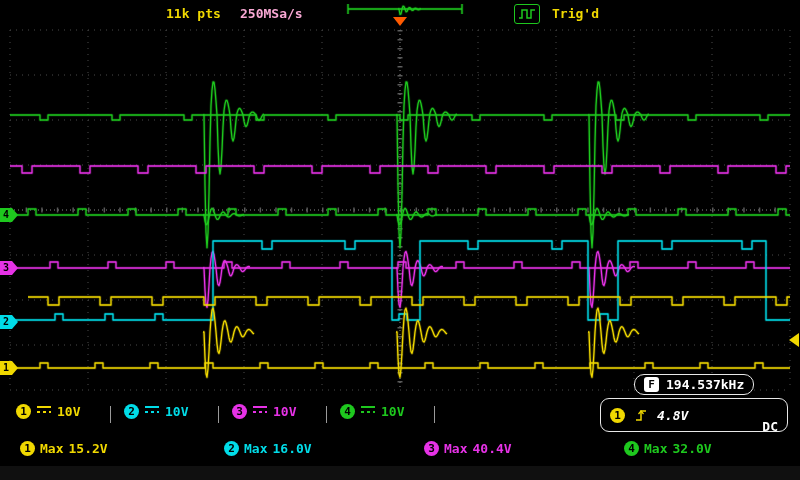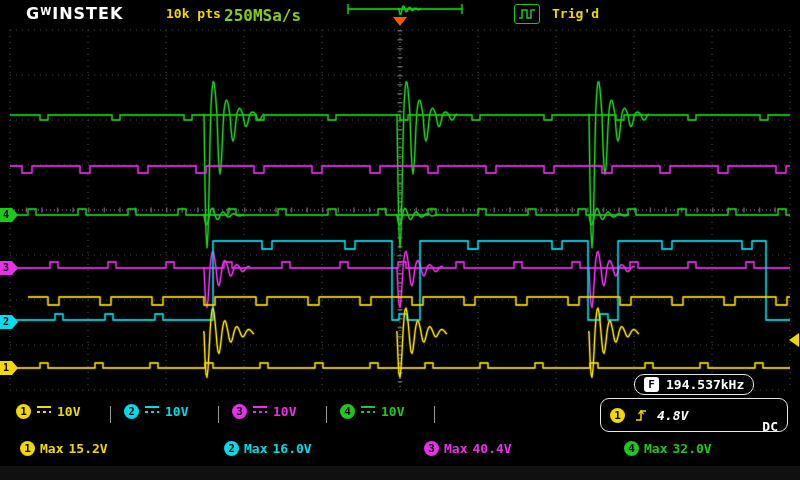--- a/index.html
+++ b/index.html
@@ -6,21 +6,21 @@
   .screen{position:relative;width:800px;height:480px;background:#000;overflow:hidden;
           font-family:"DejaVu Sans Mono",monospace;font-weight:bold;}
   #wave-svg{position:absolute;left:0;top:0;z-index:1;}
 
   
   .topbar{position:absolute;left:0;top:0;width:800px;height:28px;z-index:3;}
   .logo{position:absolute;left:26px;top:4px;font-family:"DejaVu Sans",sans-serif;
         font-weight:bold;font-size:16px;color:#ffffff;letter-spacing:1px;}
   .lw{font-size:10px;vertical-align:4px;}
   .mem{position:absolute;left:166px;top:6px;color:#f0d800;font-size:13px;}
-  .rate{position:absolute;left:224px;top:6px;color:#84cc16;font-size:16px;}
+  .rate{position:absolute;left:240px;top:6px;color:#f9a8d4;font-size:13px;}
   .trig-icon{position:absolute;left:514px;top:4px;width:24px;height:18px;border:1px solid #1ec81e;
              border-radius:3px;display:inline-flex;align-items:center;justify-content:center;}
   .trigd{position:absolute;left:552px;top:6px;color:#f0d800;font-size:13px;}
 
   
   .trig-pos{position:absolute;top:17px;width:0;height:0;border-left:7px solid transparent;
             border-right:7px solid transparent;border-top:9px solid #ff5a00;z-index:3;}
   .ch-marker{position:absolute;left:0;z-index:3;display:flex;align-items:center;height:14px;}
   .mbox{display:inline-block;width:12px;height:14px;font-size:10px;line-height:14px;
         text-align:center;color:#000;}
@@ -129,22 +129,21 @@
       <polyline points="348,9 462,9" fill="none" stroke="#1ec81e" stroke-width="1.3" opacity="1" stroke-linejoin="round"></polyline>
       <polyline points="398,9 399,9 400,14.424675064664491 401,13.85421252880432 402,9 403,6.2236074760564275 404,6.515574810665809 405,9 406,11.785121043387983 407,11.492235811710628 408,9.000000000000002 409,7.574552549053264 410,7.7244535768400375 411,9 412,10.429928822253304 413,10.279556530398324 414,9 415,8.268150876402576 416,8.345112630228884 417,9 418,9.734149936342959 419,9.656946227476446 420,9 421,8.624256131396082" fill="none" stroke="#1ec81e" stroke-width="3" opacity="0.22" stroke-linejoin="round"></polyline>
       <polyline points="398,9 399,9 400,14.424675064664491 401,13.85421252880432 402,9 403,6.2236074760564275 404,6.515574810665809 405,9 406,11.785121043387983 407,11.492235811710628 408,9.000000000000002 409,7.574552549053264 410,7.7244535768400375 411,9 412,10.429928822253304 413,10.279556530398324 414,9 415,8.268150876402576 416,8.345112630228884 417,9 418,9.734149936342959 419,9.656946227476446 420,9 421,8.624256131396082" fill="none" stroke="#1ec81e" stroke-width="1.3" opacity="1" stroke-linejoin="round"></polyline>
       <polyline points="348,4 348,14" fill="none" stroke="#1ec81e" stroke-width="3" opacity="0.22" stroke-linejoin="round"></polyline>
       <polyline points="348,4 348,14" fill="none" stroke="#1ec81e" stroke-width="1.3" opacity="1" stroke-linejoin="round"></polyline>
       <polyline points="462,4 462,14" fill="none" stroke="#1ec81e" stroke-width="3" opacity="0.22" stroke-linejoin="round"></polyline>
       <polyline points="462,4 462,14" fill="none" stroke="#1ec81e" stroke-width="1.3" opacity="1" stroke-linejoin="round"></polyline>
     </svg>
 
   <div class="topbar">
-    <span class="logo"><span>G</span><span class="lw">W</span><span>INSTEK</span></span>
-    <span class="mem">10k pts</span>
+    <span class="mem">11k pts</span>
     <span class="rate">250MSa/s</span>
     <span class="trig-icon">
       <svg width="20" height="14" viewBox="0 0 20 14">
           <polyline points="2,11 5,11 5,3 10,3 10,11 14,11 14,3 18,3" fill="none" stroke="#1ec81e" stroke-width="1.5"></polyline>
         </svg>
     </span>
     <span class="trigd">Trig'd</span>
   </div>
 
   <div class="trig-pos" style="left: 393px; border-top-color: rgb(255, 90, 0);"></div>

